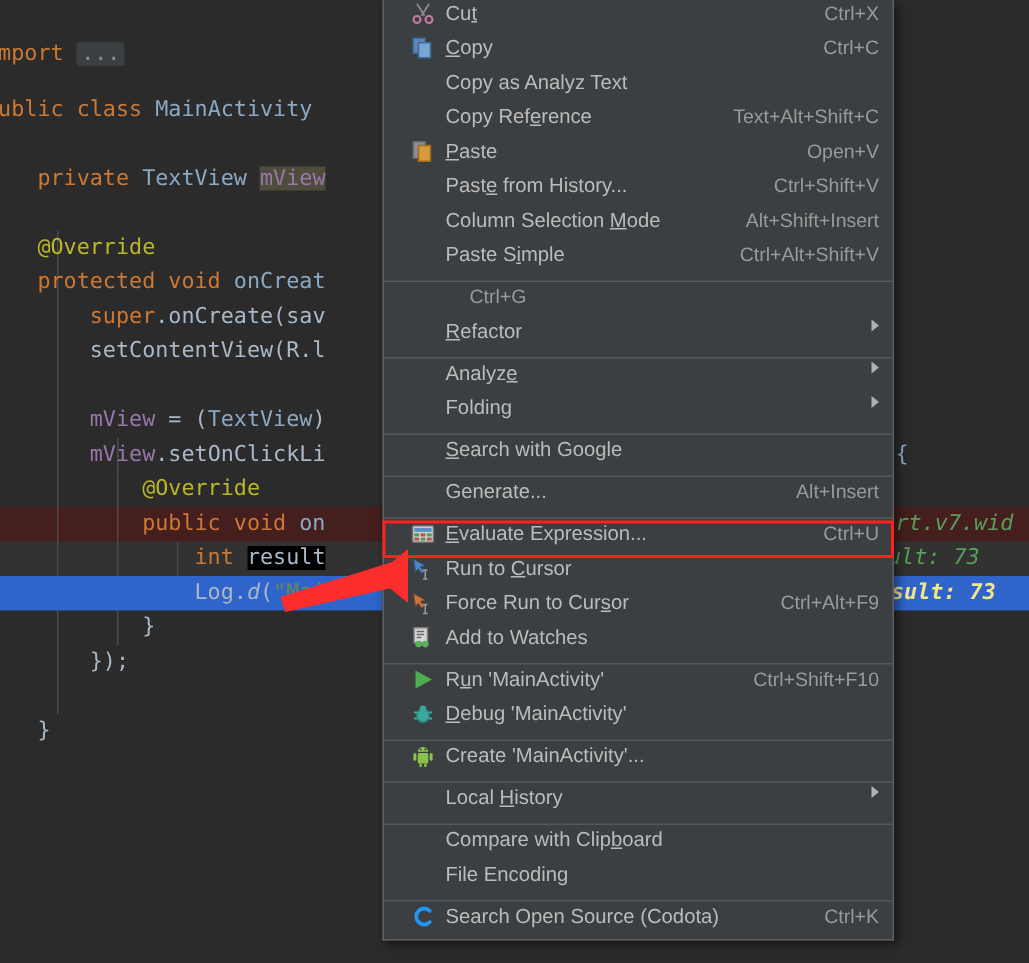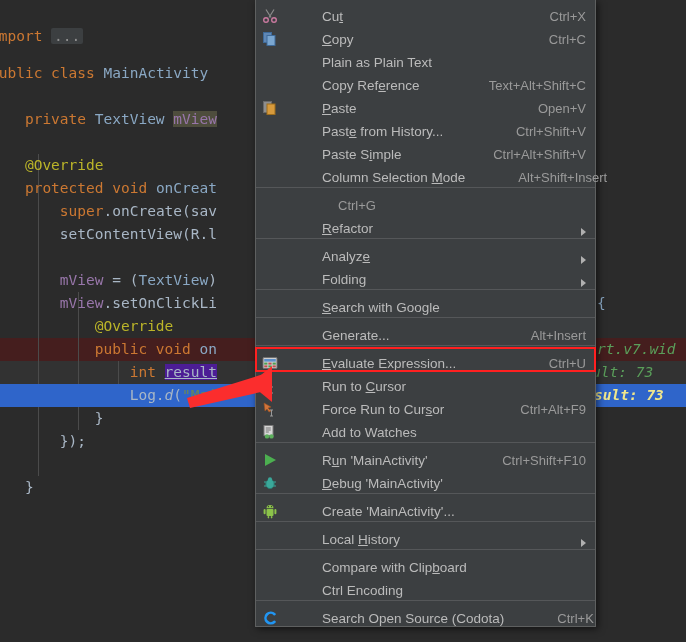--- a/index.html
+++ b/index.html
@@ -34,21 +34,21 @@
 
   .fold {
     background: #3c3f41; color: #8f8f8f;
     padding: 0 3px; border-radius: 2px;
   }
   .ident-hl { background: #4e4d3d; color: #9876aa; }
 
   .ln.err  { background: #451e1e; }
   .ln.cur  { background: #323232; }
   .ln.sel  { background: #2f65ca; }
-  .sel-tok { background: #4c1d95; color: #a9b7c6; text-decoration: underline; }
+  .sel-tok { background: #000000; color: #a9b7c6; }
 
   .indent-guide {
     position: absolute; top: 0; width: 1px; height: 23px; background: #4b4b4b;
   }
 
   
   .dbg {
     position: absolute;
     font-family: "DejaVu Sans Mono", monospace;
     font-size: 14.5px; line-height: 23px;
@@ -68,24 +68,23 @@
     box-shadow: 2px 2px 7px rgba(0,0,0,0.55);
     font-family: "Liberation Sans", sans-serif;
     font-size: 13.5px;
     color: #bbbbbb;
     padding-top: 1px;
     z-index: 20;
   }
   .mi {
     position: relative;
     height: 23px;
-    display: flex; align-items: flex-end;
-    padding-left: 4px; padding-right: 9px;
+    display: flex; align-items: flex-start;
+    padding-left: 16px; padding-right: 9px;
     cursor: default;
-    gap: 37px;
   }
   .mi .ic {
     width: 20px; min-width: 20px; height: 16px;
     display: flex; align-items: center; justify-content: center;
     margin-right: 5px;
   }
   .mi .lbl { flex: 1 1 auto; white-space: nowrap; }
   .mi .lbl u { text-decoration: underline; }
   .mi .acc { color: #9a9a9a; font-size: 13px; margin-left: 16px; white-space: nowrap; }
   .mi .arrow {
@@ -138,21 +137,21 @@
           <svg width="16" height="16" viewBox="0 0 16 16">
             <rect x="1.5" y="1.5" width="8" height="10" fill="#5f87b5" stroke="#3e6a99" stroke-width="1"></rect>
             <rect x="5" y="4.5" width="8" height="10" fill="#7aa6d0" stroke="#3e6a99" stroke-width="1"></rect>
           </svg>
         </span>
         <span class="lbl"><u>C</u>opy</span>
         <span class="acc">Ctrl+C</span>
       </div>
       <div class="mi">
         <span class="ic"></span>
-        <span class="lbl">Plain as Plain Text</span>
+        <span class="lbl">Copy as Analyz Text</span>
       </div>
       <div class="mi">
         <span class="ic"></span>
         <span class="lbl">Copy Ref<u>e</u>rence</span>
         <span class="acc">Text+Alt+Shift+C</span>
       </div>
       <div class="mi">
         <span class="ic">
           <svg width="16" height="16" viewBox="0 0 16 16">
             <rect x="1.5" y="1.5" width="8" height="11" fill="#8e8e8e" stroke="#6a6a6a" stroke-width="1"></rect>
@@ -162,27 +161,27 @@
         <span class="lbl"><u>P</u>aste</span>
         <span class="acc">Open+V</span>
       </div>
       <div class="mi">
         <span class="ic"></span>
         <span class="lbl">Past<u>e</u> from History...</span>
         <span class="acc">Ctrl+Shift+V</span>
       </div>
       <div class="mi">
         <span class="ic"></span>
+        <span class="lbl">Column Selection <u>M</u>ode</span>
+        <span class="acc">Alt+Shift+Insert</span>
+      </div>
+      <div class="mi">
+        <span class="ic"></span>
         <span class="lbl">Paste S<u>i</u>mple</span>
         <span class="acc">Ctrl+Alt+Shift+V</span>
-      </div>
-      <div class="mi">
-        <span class="ic"></span>
-        <span class="lbl">Column Selection <u>M</u>ode</span>
-        <span class="acc">Alt+Shift+Insert</span>
       </div>
       <div class="sep"></div>
       <div class="mi">
         <span class="ic"></span>
         <span class="acc">Ctrl+G</span>
       </div>
       <div class="mi">
         <span class="ic"></span>
         <span class="lbl"><u>R</u>efactor</span>
         <span class="arrow"></span>
@@ -298,21 +297,21 @@
         <span class="lbl">Local <u>H</u>istory</span>
         <span class="arrow"></span>
       </div>
       <div class="sep"></div>
       <div class="mi">
         <span class="ic"></span>
         <span class="lbl">Compare with Clip<u>b</u>oard</span>
       </div>
       <div class="mi">
         <span class="ic"></span>
-        <span class="lbl">Ctrl Encoding</span>
+        <span class="lbl">File Encoding</span>
       </div>
       <div class="sep"></div>
       <div class="mi">
         <span class="ic">
           <svg width="16" height="16" viewBox="0 0 16 16">
             <path d="M12.5 4.2 A5.3 5.3 0 1 0 12.5 11.8" fill="none" stroke="#2196f3" stroke-width="2.6" stroke-linecap="round"></path>
           </svg>
         </span>
         <span class="lbl">Search Open Source (Codota)</span>
         <span class="acc">Ctrl+K</span>

